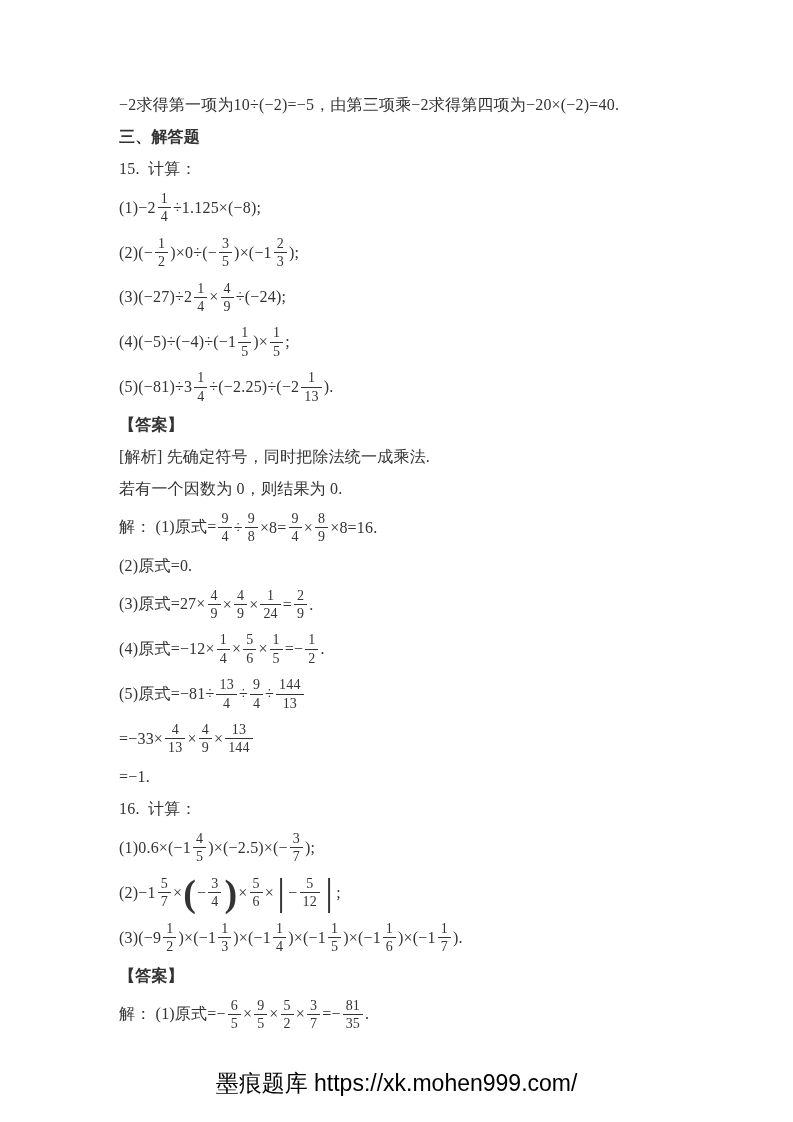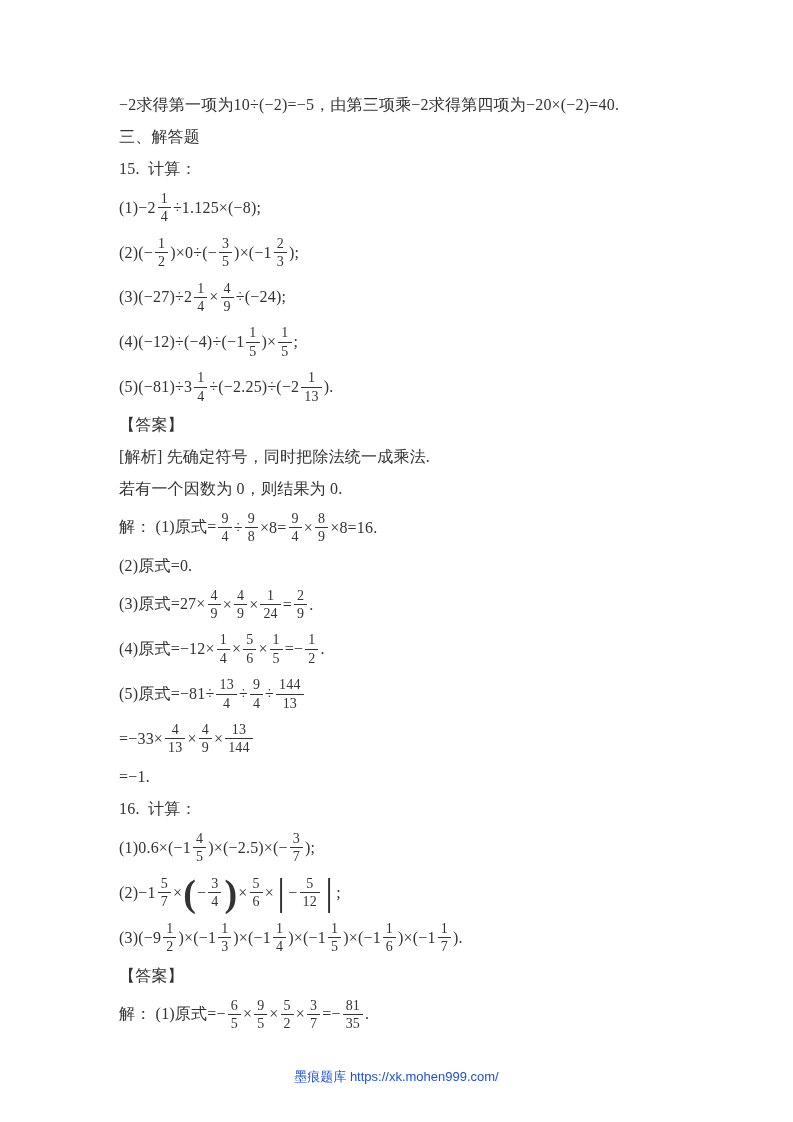--- a/index.html
+++ b/index.html
@@ -2,31 +2,31 @@
 <html><head>
 <meta charset="utf-8">
 <style>
   html,body{margin:0;padding:0;background:#ffffff;}
   .page{position:relative;width:793px;height:1122px;background:#ffffff;overflow:hidden;
         font-family:"Liberation Serif","DejaVu Serif",serif;color:#333333;}
   .doc{position:absolute;left:119px;top:95px;width:618px;}
   .line{display:flex;align-items:center;flex-wrap:wrap;font-size:16px;min-height:21px;
         margin-bottom:11px;letter-spacing:0.2px;}
   .line span{white-space:pre-wrap;}
-  .line.bold{font-weight:normal;}
+  .line.bold{font-weight:bold;}
   .run{display:inline-block;}
   .frac{display:inline-flex;flex-direction:column;text-align:center;font-size:14px;
         line-height:1.1;margin:0 2px;}
   .frac .num{padding:0 3px 1px 3px;}
   .frac .den{border-top:1px solid #333333;padding:1px 3px 0 3px;}
   .bigp{font-size:38px;font-weight:bold;line-height:0.9;margin:0 1px;display:inline-block;}
   .bigbar{font-size:28px;font-weight:600;line-height:0.9;margin:0 4px;display:inline-block;
           transform:scaleY(1.35);}
   .footer{position:absolute;left:0;top:1068px;width:793px;text-align:center;
-          font-family:"Liberation Sans","DejaVu Sans",sans-serif;font-size:13px;color:#1d4ed8;}
+          font-family:"Liberation Sans","DejaVu Sans",sans-serif;font-size:23px;color:#000000;}
 </style>
 </head>
 <body>
 
 <div class="page">
   <div class="doc" id="doc">
       <div class="line">
         <span class="run">−2求得第一项为10÷(−2)=−5，由第三项乘−2求得第四项为−20×(−2)=40.</span>
       </div>
       <div class="line bold">
@@ -50,21 +50,21 @@
         <span class="run">);</span>
       </div>
       <div class="line">
         <span class="run">(3)(−27)÷2</span>
         <span class="frac"><span class="num">1</span><span class="den">4</span></span>
         <span class="run">×</span>
         <span class="frac"><span class="num">4</span><span class="den">9</span></span>
         <span class="run">÷(−24);</span>
       </div>
       <div class="line">
-        <span class="run">(4)(−12)÷(−4)÷(−1</span>
+        <span class="run">(4)(−5)÷(−4)÷(−1</span>
         <span class="frac"><span class="num">1</span><span class="den">5</span></span>
         <span class="run">)×</span>
         <span class="frac"><span class="num">1</span><span class="den">5</span></span>
         <span class="run">;</span>
       </div>
       <div class="line">
         <span class="run">(5)(−81)÷3</span>
         <span class="frac"><span class="num">1</span><span class="den">4</span></span>
         <span class="run">÷(−2.25)÷(−2</span>
         <span class="frac"><span class="num">1</span><span class="den">13</span></span>

